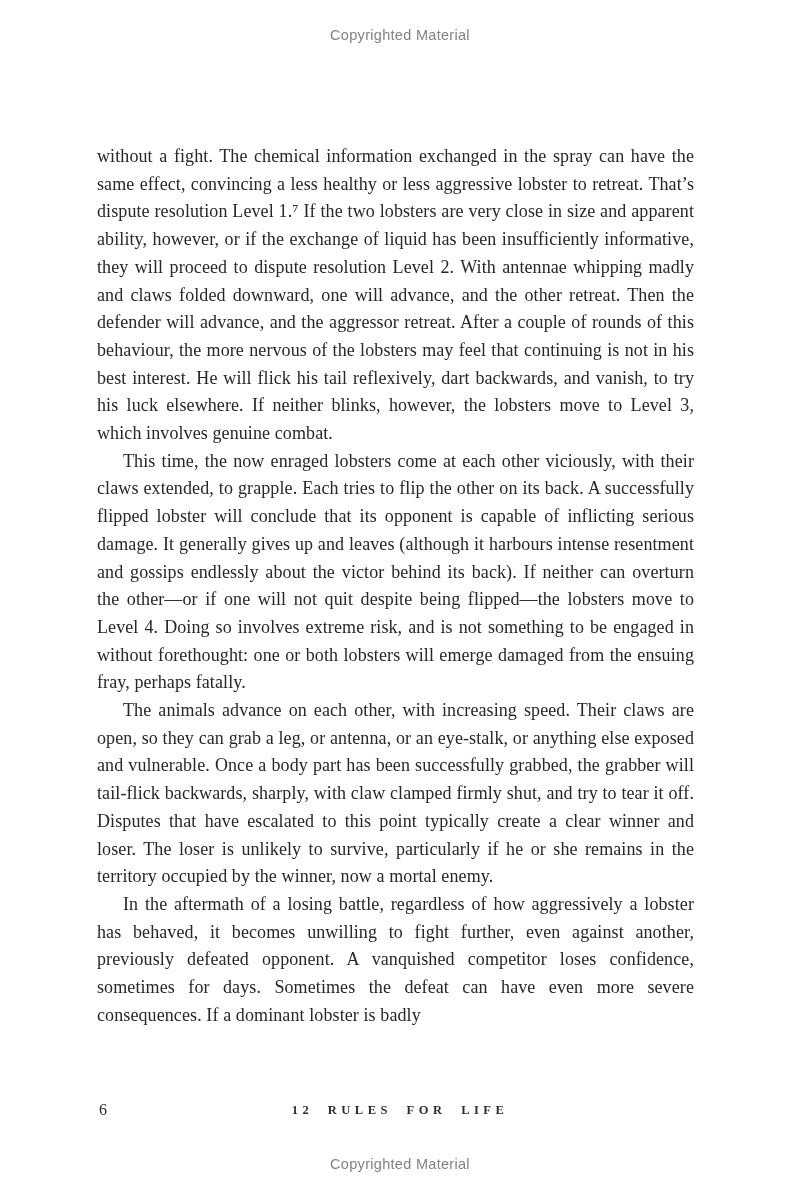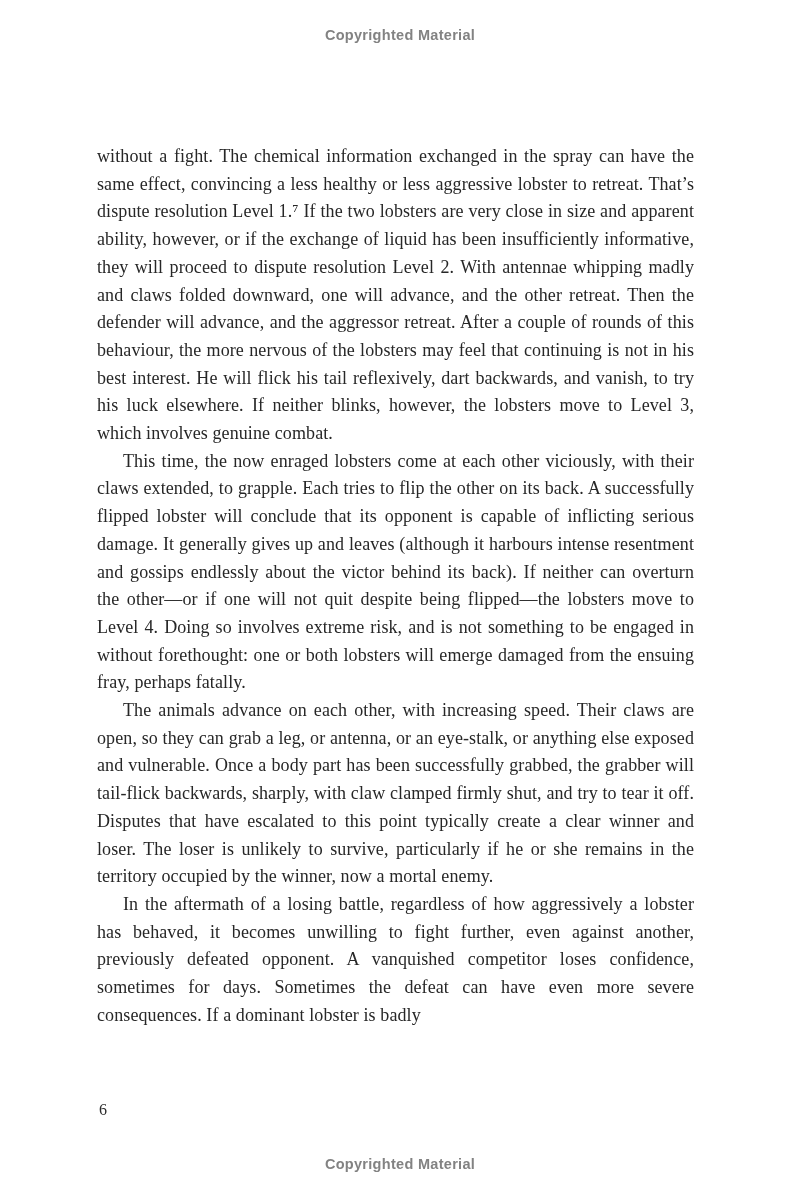--- a/index.html
+++ b/index.html
@@ -18,21 +18,21 @@
     position: absolute;
     inset: 0;
     background: #ffffff;
   }
   .notice {
     position: absolute;
     left: 0;
     width: 800px;
     text-align: center;
     font-family: "Liberation Sans", sans-serif;
-    font-weight: 700;
+    font-weight: 400;
     font-size: 14.5px;
     letter-spacing: 0.3px;
     color: #828282;
   }
   .notice.top { top: 27px; }
   .notice.bottom { top: 1156px; }
   .body-text {
     position: absolute;
     left: 97px;
     top: 101px;
@@ -83,17 +83,18 @@
 
   <main class="body-text">
     <p>without a fight. The chemical information exchanged in the spray can have the same effect, convincing a less healthy or less aggressive lobster to retreat. That’s dispute resolution Level 1.⁷ If the two lobsters are very close in size and apparent ability, however, or if the exchange of liquid has been insufficiently informative, they will proceed to dispute resolution Level 2. With antennae whipping madly and claws folded downward, one will advance, and the other retreat. Then the defender will advance, and the aggressor retreat. After a couple of rounds of this behaviour, the more nervous of the lobsters may feel that continuing is not in his best interest. He will flick his tail reflexively, dart backwards, and vanish, to try his luck elsewhere. If neither blinks, however, the lobsters move to Level 3, which involves genuine combat.</p>
     <p class="ind">This time, the now enraged lobsters come at each other viciously, with their claws extended, to grapple. Each tries to flip the other on its back. A successfully flipped lobster will conclude that its opponent is capable of inflicting serious damage. It generally gives up and leaves (although it harbours intense resentment and gossips endlessly about the victor behind its back). If neither can overturn the other—or if one will not quit despite being flipped—the lobsters move to Level 4. Doing so involves extreme risk, and is not something to be engaged in without forethought: one or both lobsters will emerge damaged from the ensuing fray, perhaps fatally.</p>
     <p class="ind">The animals advance on each other, with increasing speed. Their claws are open, so they can grab a leg, or antenna, or an eye-stalk, or anything else exposed and vulnerable. Once a body part has been successfully grabbed, the grabber will tail-flick backwards, sharply, with claw clamped firmly shut, and try to tear it off. Disputes that have escalated to this point typically create a clear winner and loser. The loser is unlikely to survive, particularly if he or she remains in the territory occupied by the winner, now a mortal enemy.</p>
     <p class="ind">In the aftermath of a losing battle, regardless of how aggressively a lobster has behaved, it becomes unwilling to fight further, even against another, previously defeated opponent. A vanquished competitor loses confidence, sometimes for days. Sometimes the defeat can have even more severe consequences. If a dominant lobster is badly</p>
   </main>
 
   <div class="footer">
     <span class="pagenum">6</span>
+    <span class="running">12 RULES FOR LIFE</span>
   </div>
 
   <div class="notice bottom">Copyrighted Material</div>
 
 </div>
 
 </body></html>

